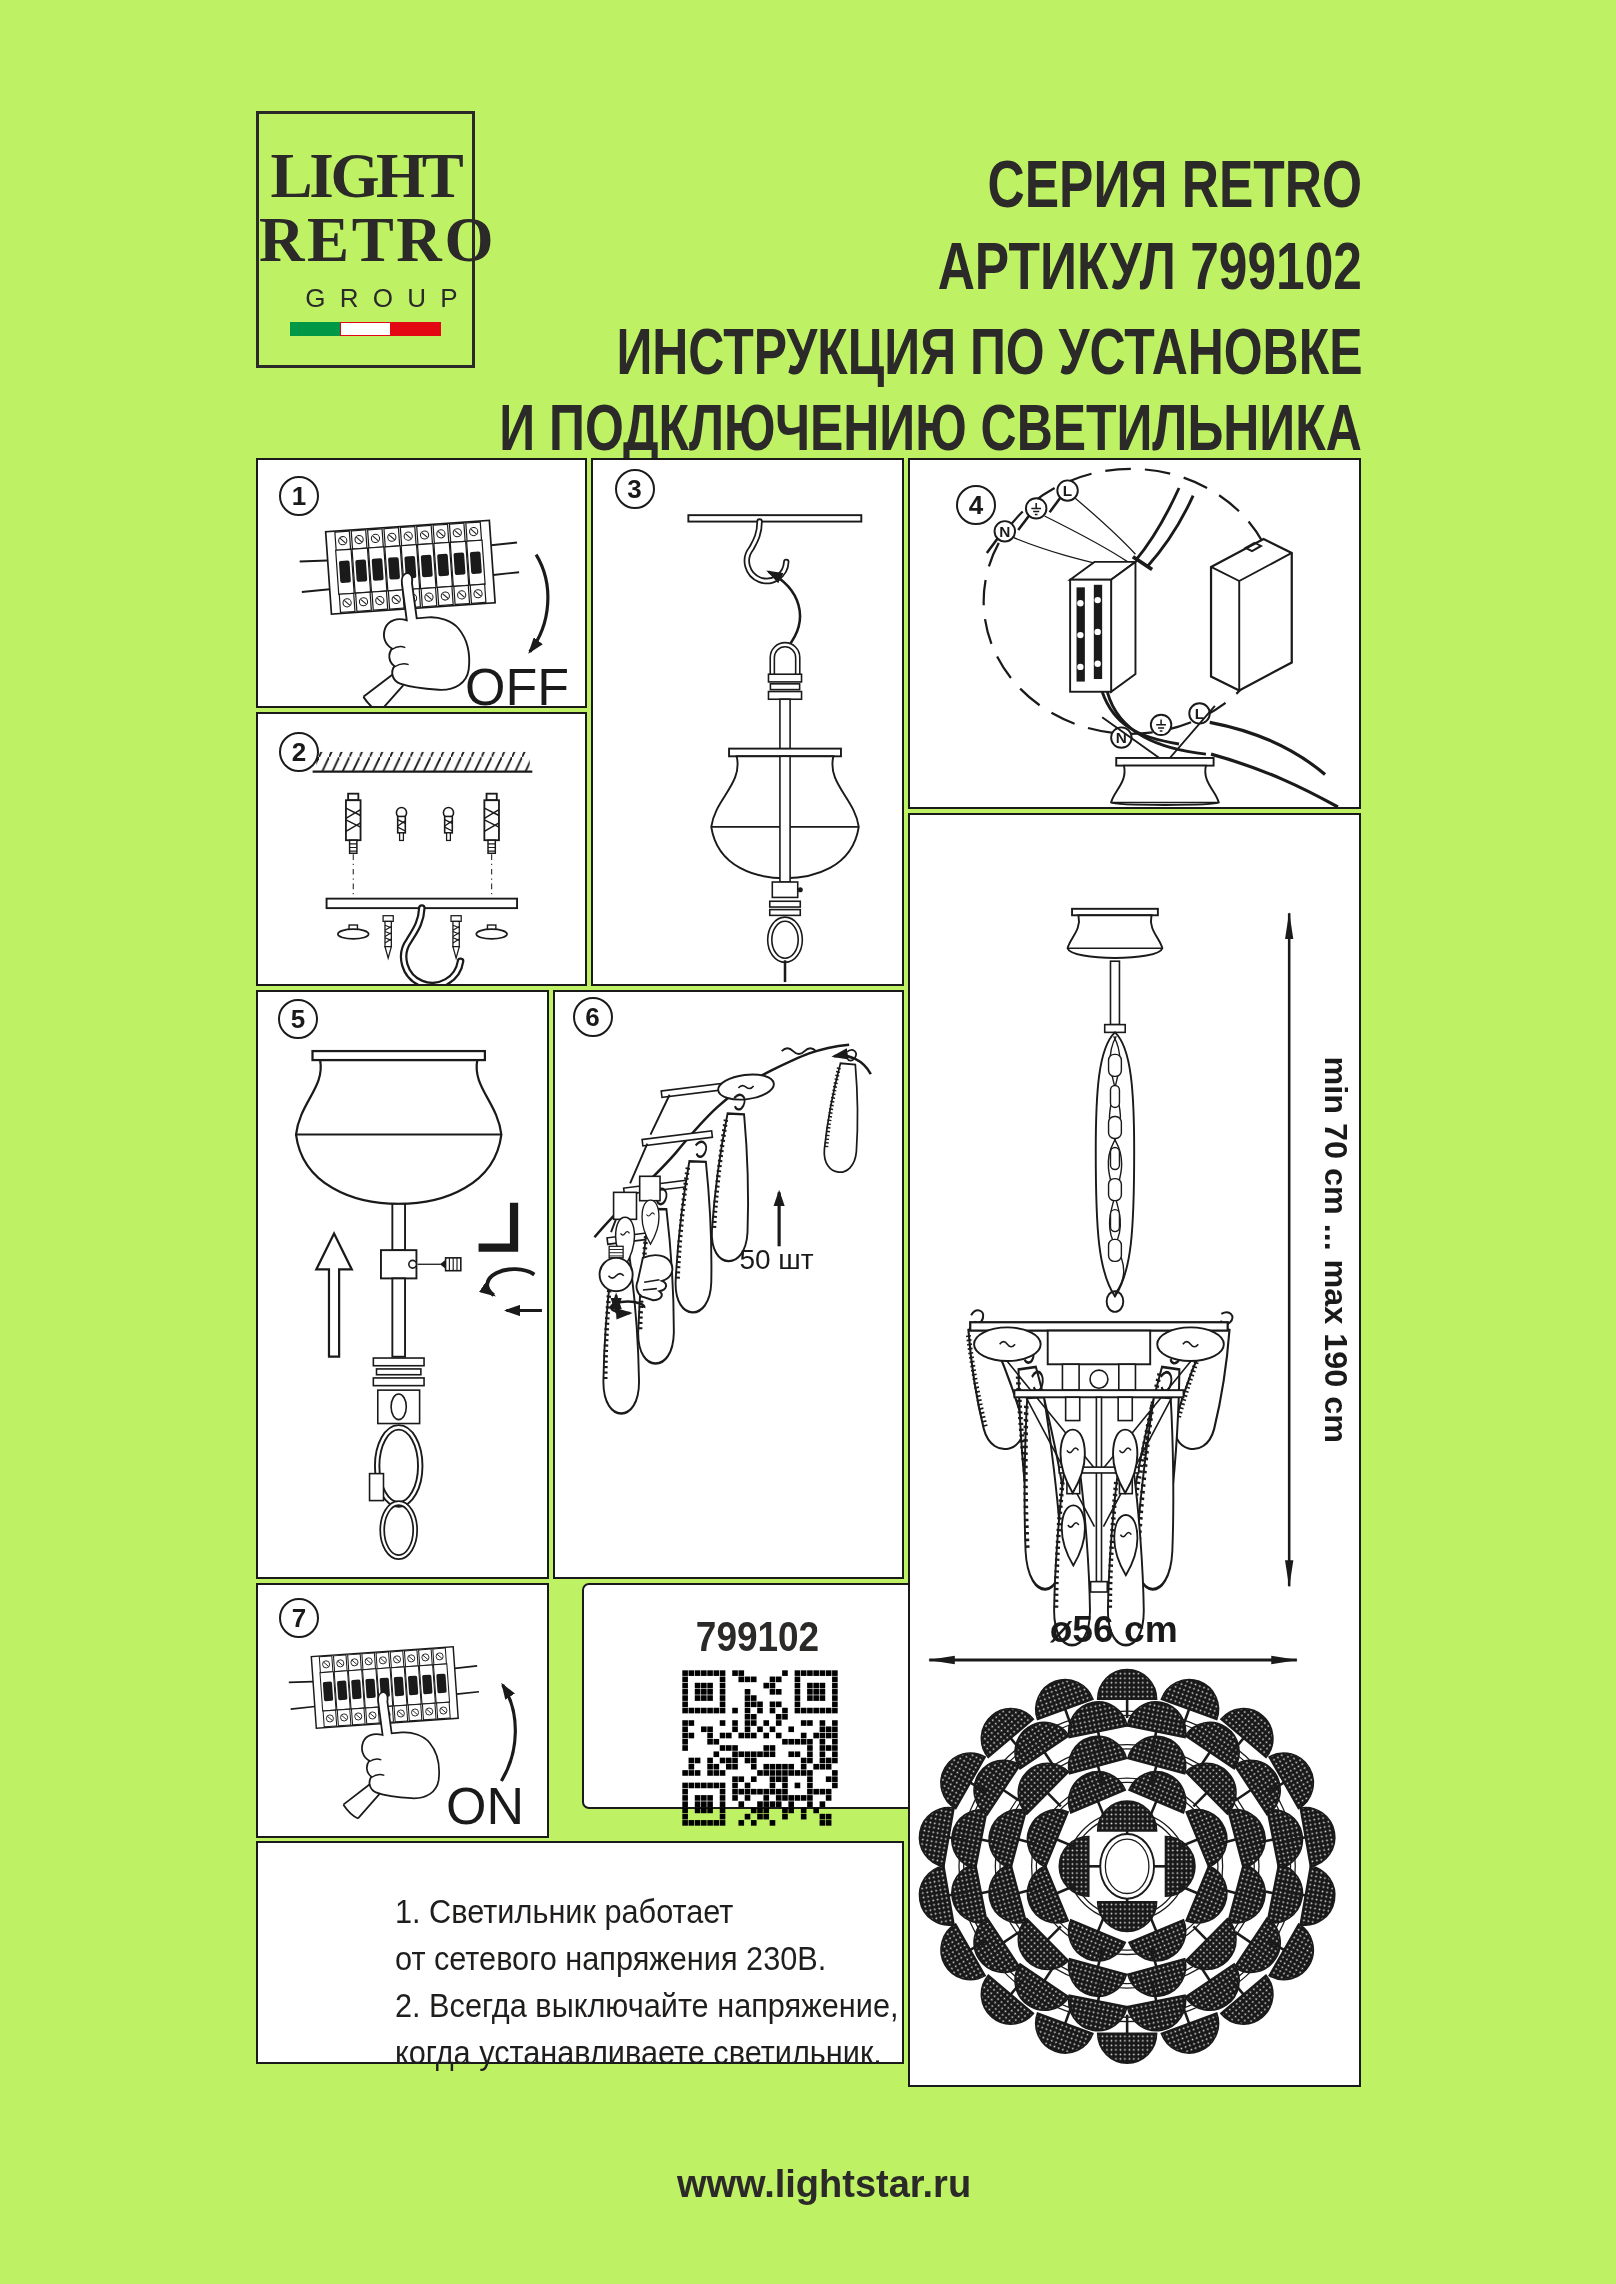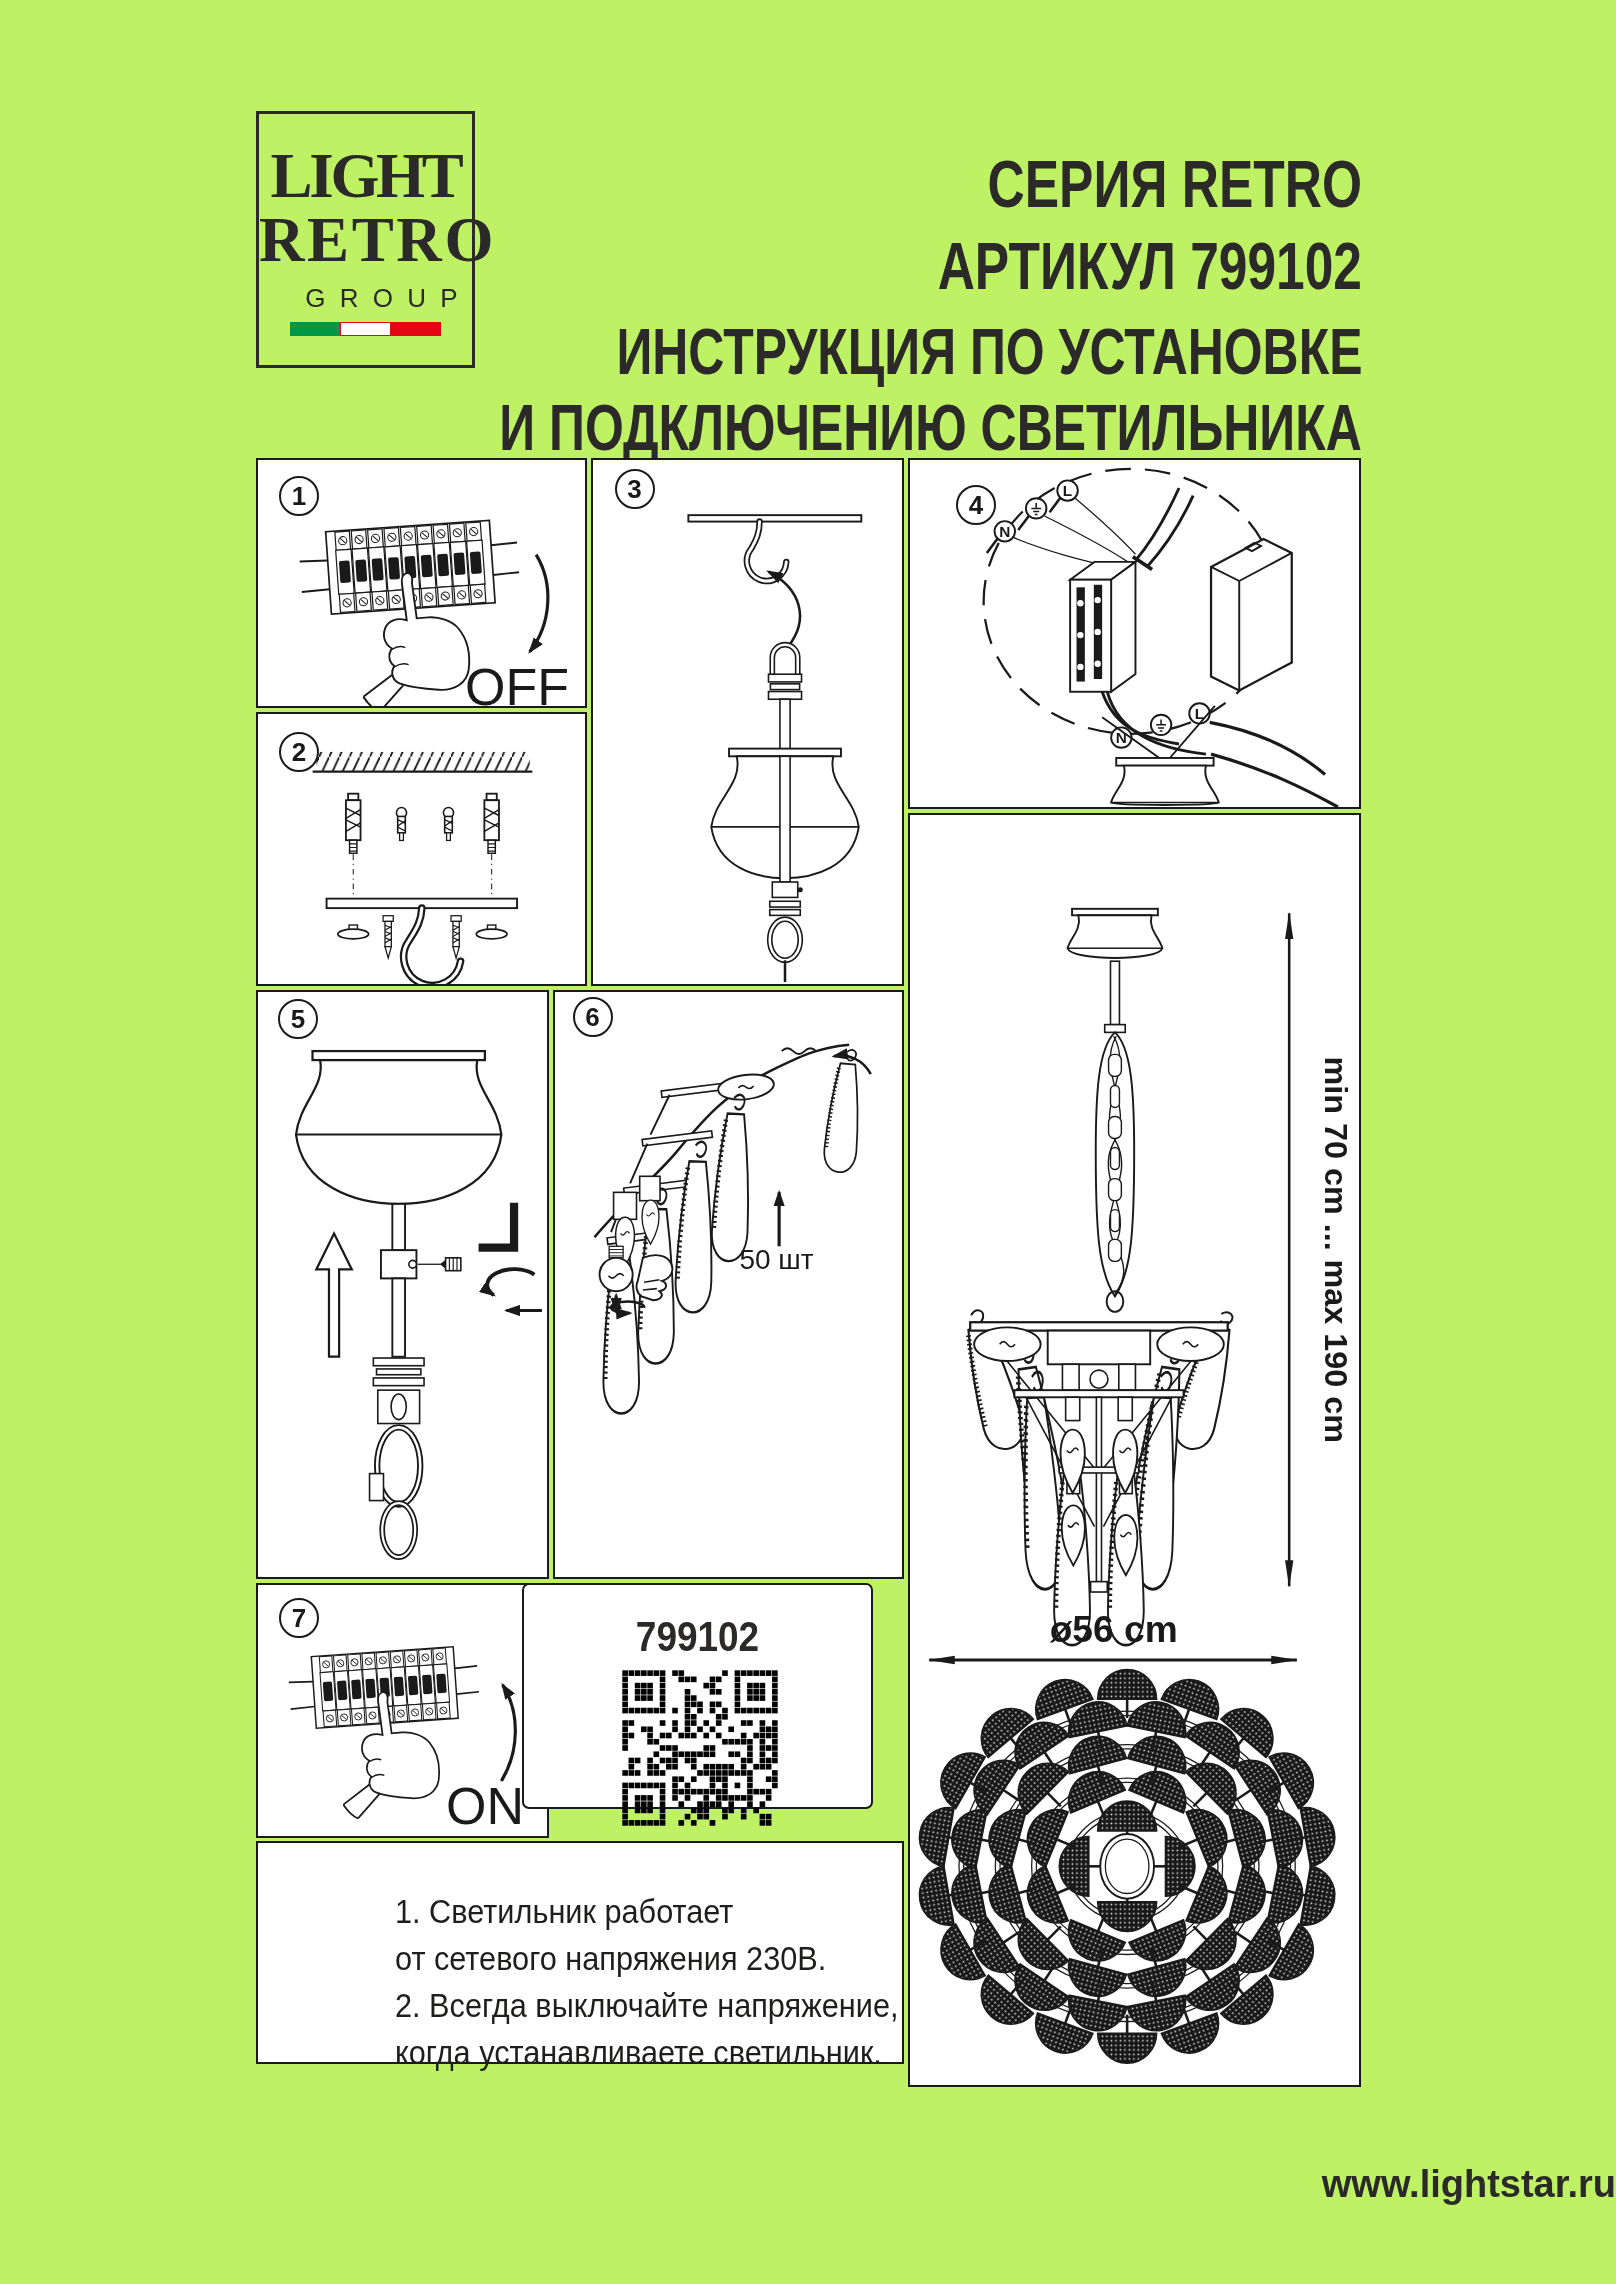--- a/index.html
+++ b/index.html
@@ -29,21 +29,21 @@
            display:flex;align-items:center;justify-content:center;
            font-size:26px;font-weight:bold;color:#1a1a1a;background:#fff;line-height:1;z-index:3;}
   .plabel{position:absolute;font-size:52px;color:#1a1a1a;line-height:1;z-index:3;}
   .qr-label{position:absolute;left:0;right:0;top:31px;text-align:center;font-size:42px;font-weight:bold;
             color:#2b2a29;transform:scaleX(.88);line-height:1;z-index:3;}
   .qr-svg{position:absolute !important;left:98px;top:85px;width:156px !important;height:156px !important;}
   
   .note-line{position:absolute;left:137px;font-size:33px;line-height:1;color:#1f1e1d;
              transform-origin:0 50%;transform:scaleX(.93);white-space:nowrap;}
   
-  .footer{position:absolute;left:0;right:0;top:2163px;text-align:right;font-size:38px;font-weight:bold;color:#2b2a29;margin-left:32px;}
+  .footer{position:absolute;left:0;right:0;top:2163px;text-align:center;font-size:38px;font-weight:bold;color:#2b2a29;margin-left:32px;}
   svg text{font-family:"Liberation Sans","DejaVu Sans",sans-serif;fill:#1a1a1a;}
 </style>
 </head>
 <body>
 
 <div class="page">
 
   <svg width="0" height="0" style="position:absolute" aria-hidden="true">
     <defs>
       <marker id="arr" markerUnits="userSpaceOnUse" markerWidth="26" markerHeight="18" refX="22" refY="9" orient="auto-start-reverse">
@@ -409,21 +409,21 @@
         <use href="#breaker" transform="translate(200,162) rotate(-4) scale(.66)"></use>
       </g>
       <g>
         <use href="#hand" transform="translate(200,172) scale(.68)"></use>
       </g>
       <path d="M384,310 C412,264 414,202 386,158" fill="none" stroke="#1a1a1a" stroke-width="5" marker-end="url(#arr)"></path>
     </svg>
     <div class="plabel" style="left:188px;top:195px;">ON</div>
   </div>
 
-  <div class="panel" style="left:522px;top:1583px;width:351px;height:226px;border-radius:7px;">
+  <div class="panel" style="left:582px;top:1583px;width:351px;height:226px;border-radius:7px;">
     <div class="qr-label">799102</div>
     <svg class="qr-svg" viewBox="0 0 250 250">
       <g id="qr-g">
           <rect x="0.5" y="0.5" width="9" height="9" fill="#000"></rect>
           <rect x="10.5" y="0.5" width="9" height="9" fill="#000"></rect>
           <rect x="20.5" y="0.5" width="9" height="9" fill="#000"></rect>
           <rect x="30.5" y="0.5" width="9" height="9" fill="#000"></rect>
           <rect x="40.5" y="0.5" width="9" height="9" fill="#000"></rect>
           <rect x="50.5" y="0.5" width="9" height="9" fill="#000"></rect>
           <rect x="60.5" y="0.5" width="9" height="9" fill="#000"></rect>

